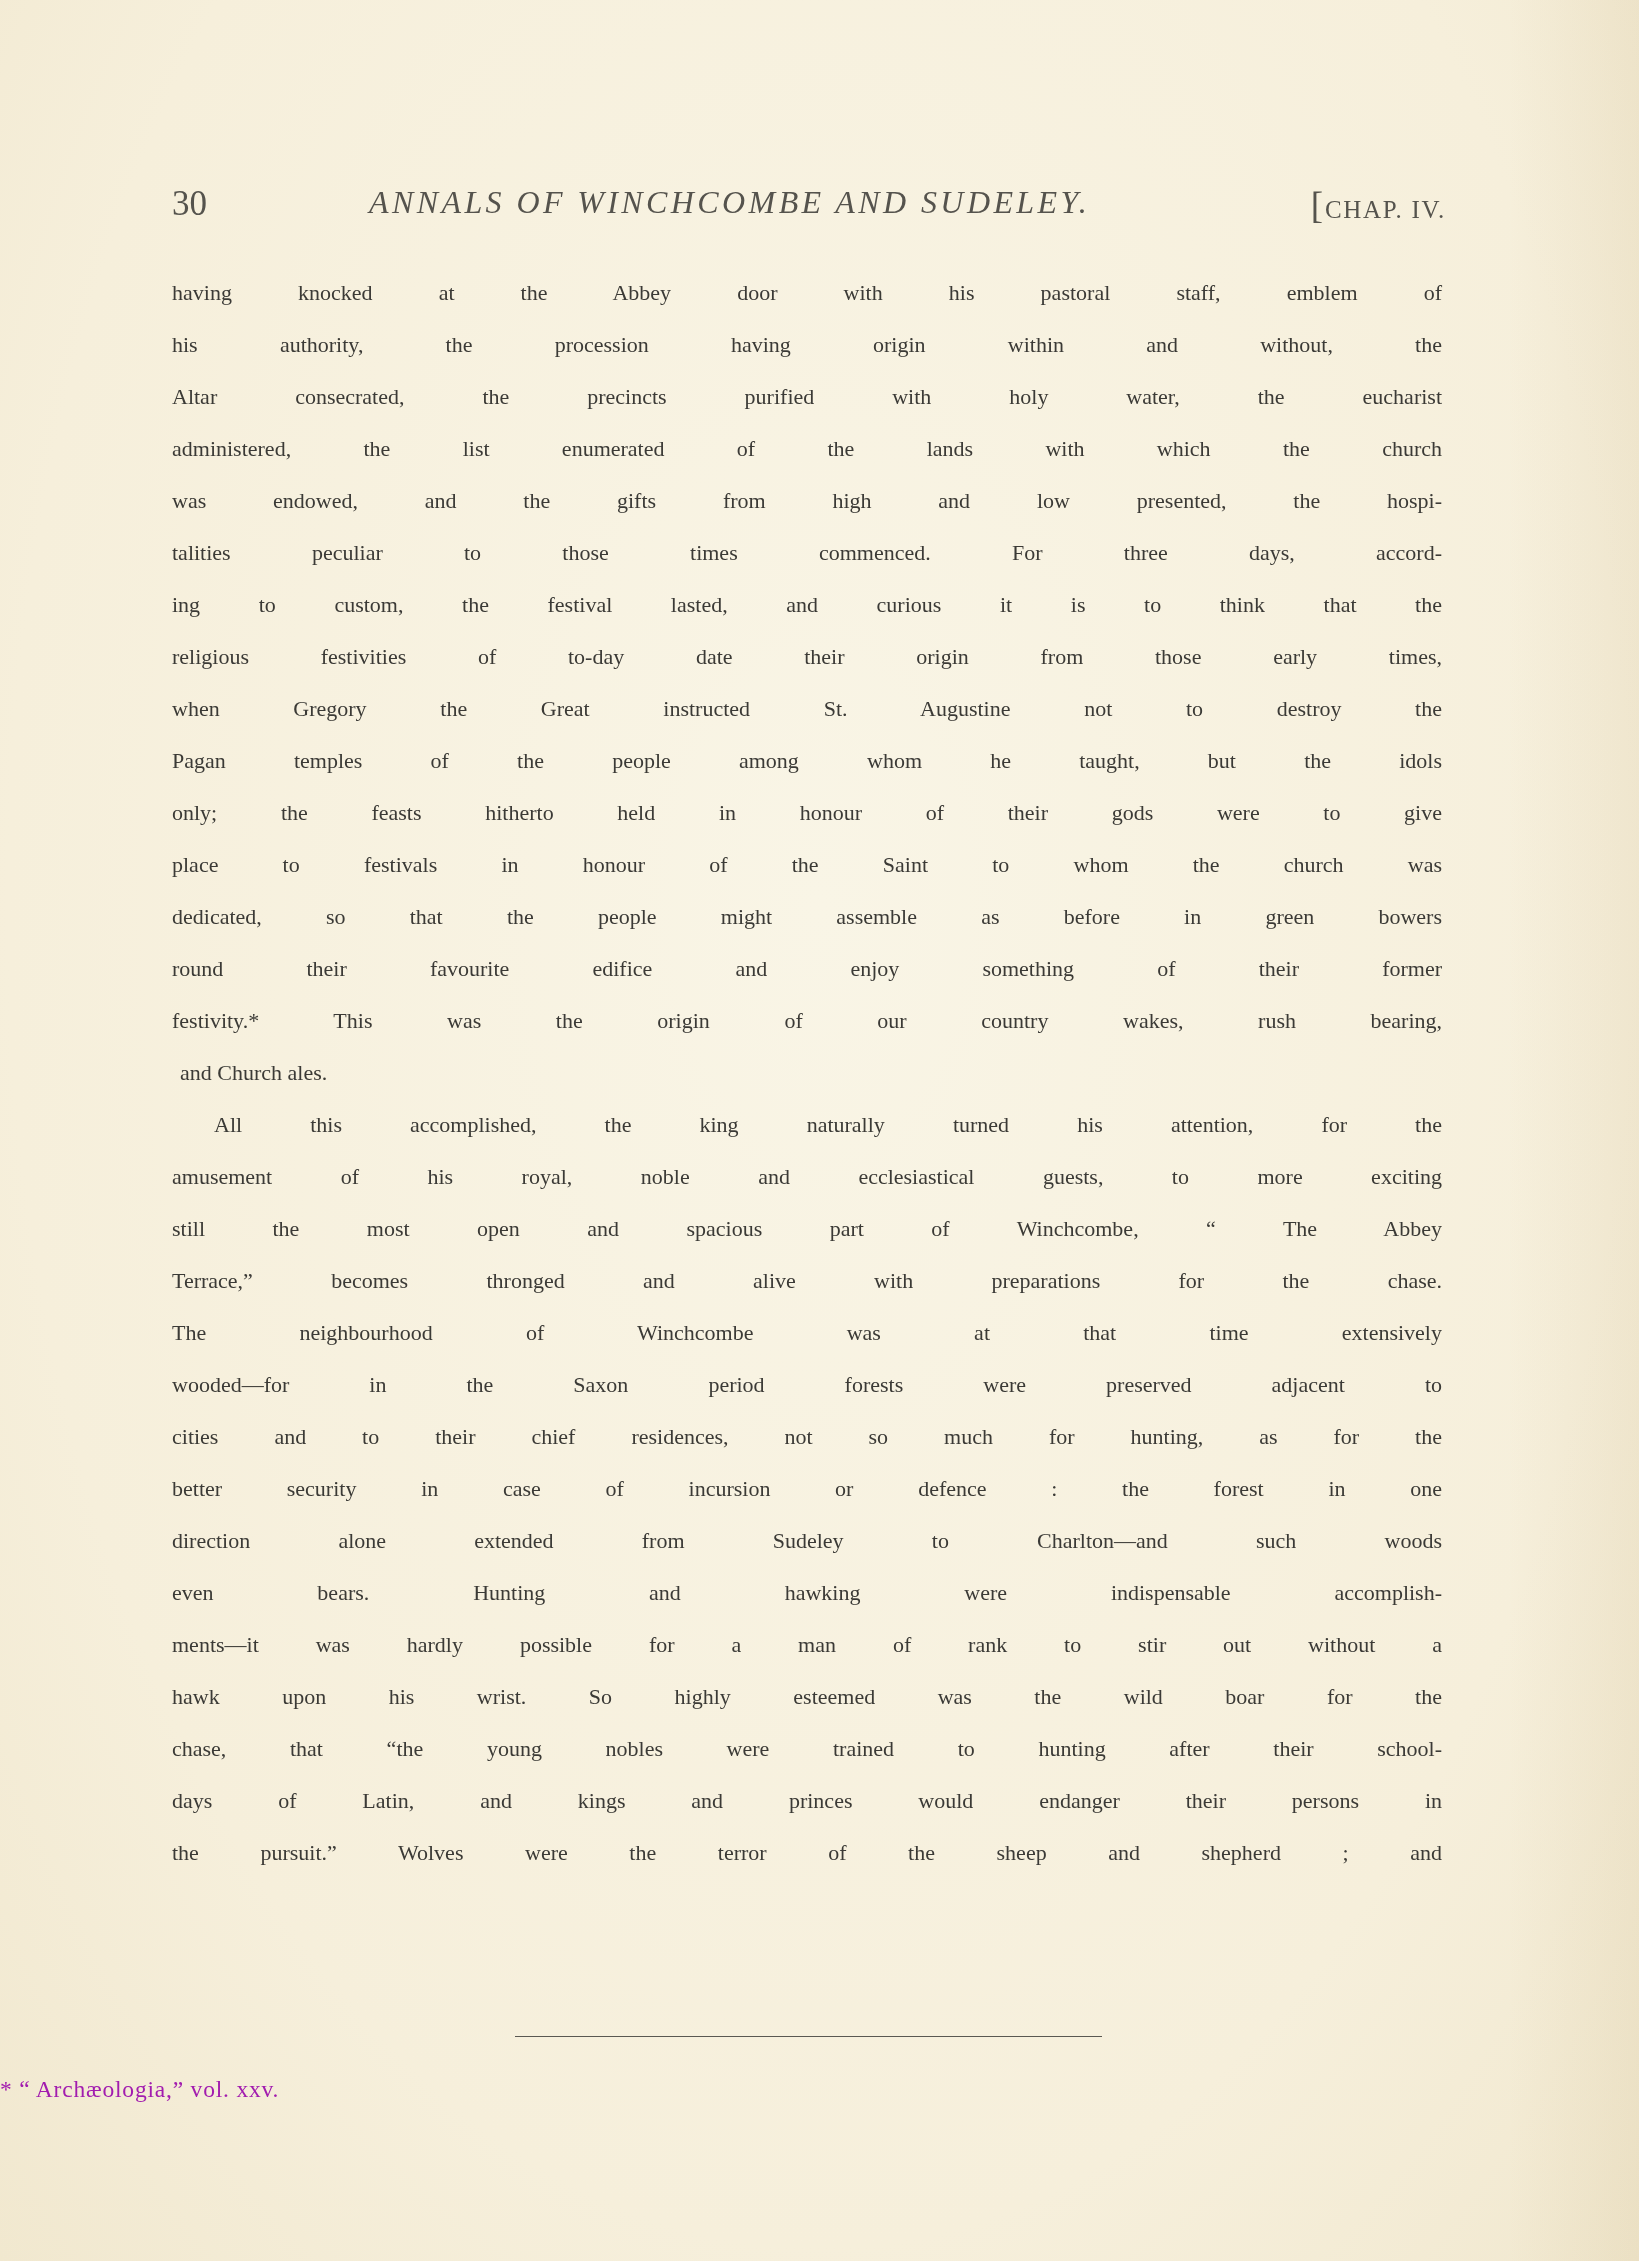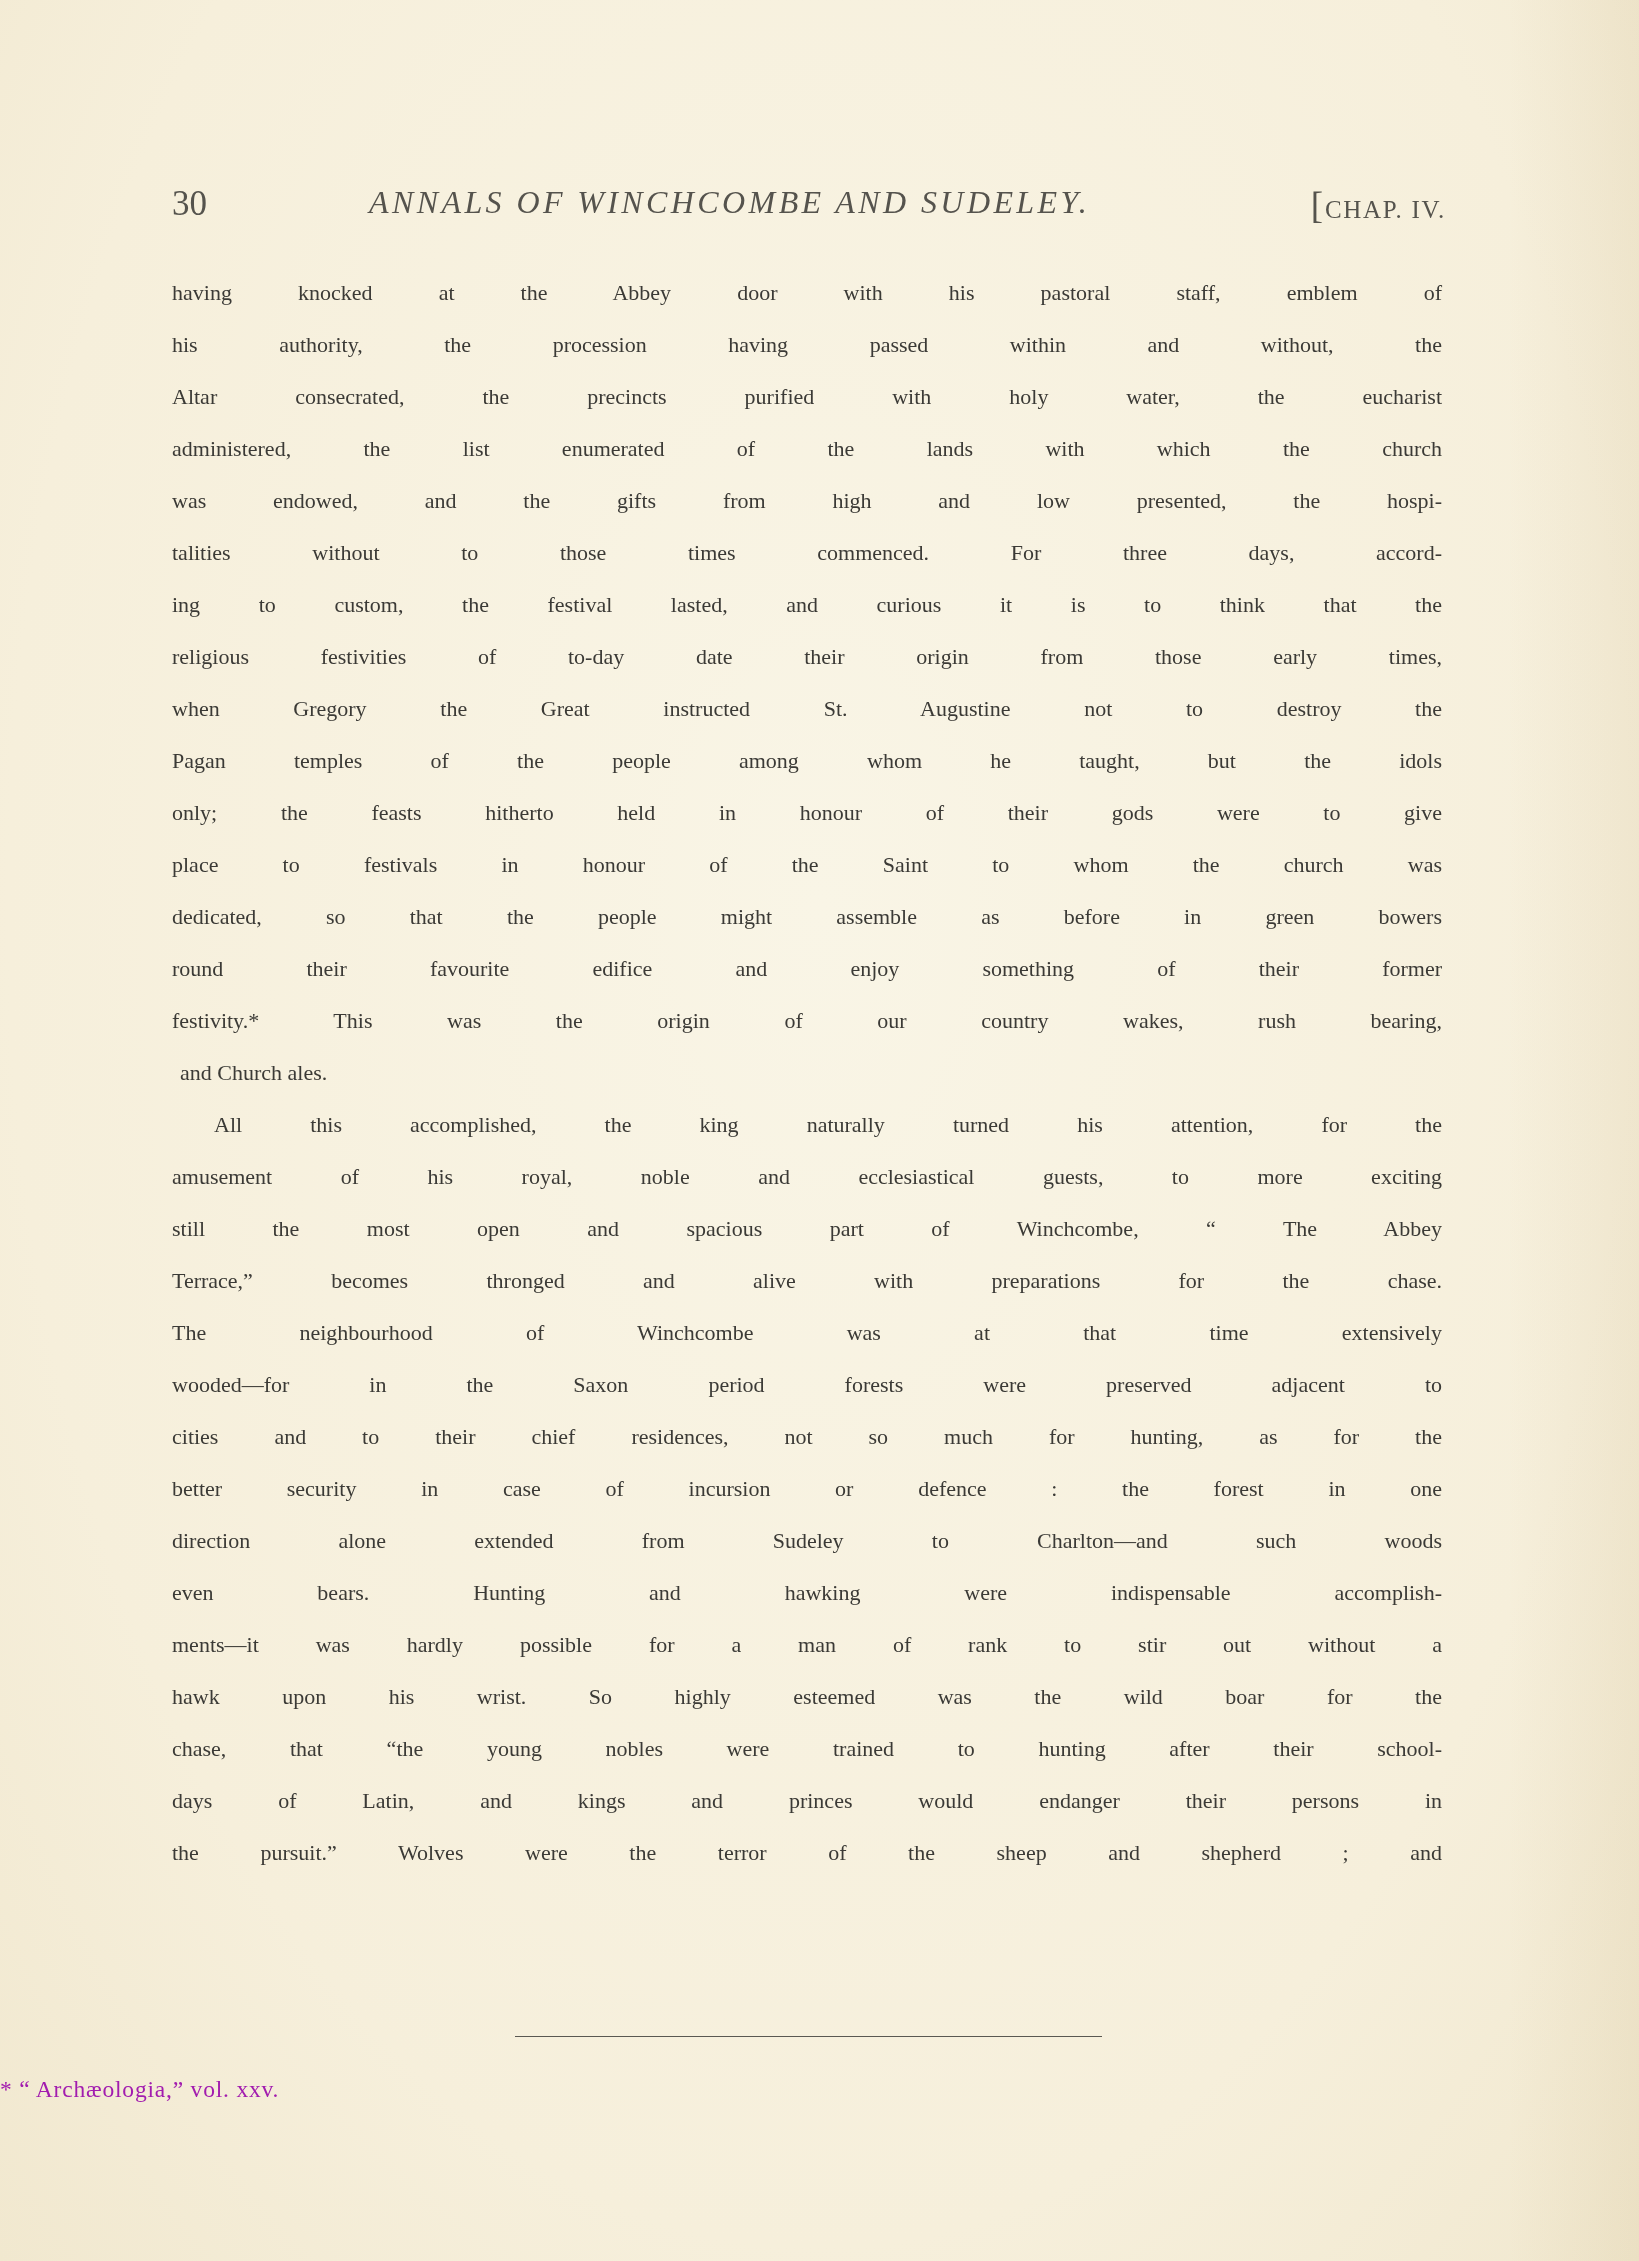--- a/index.html
+++ b/index.html
@@ -52,25 +52,25 @@
 <div class="page">
 
   <div class="running-head">
     <span class="folio">30</span>
     <span class="head-title">ANNALS OF WINCHCOMBE AND SUDELEY.</span>
     <span class="head-chap"><span class="bracket">[</span><span>CHAP. IV.</span></span>
   </div>
 
   <div class="body-text">
     <span class="line">having knocked at the Abbey door with his pastoral staff, emblem of</span>
-    <span class="line">his authority, the procession having passed within and without, the</span>
+    <span class="line">his authority, the procession having origin within and without, the</span>
     <span class="line">Altar consecrated, the precincts purified with holy water, the eucharist</span>
     <span class="line">administered, the list enumerated of the lands with which the church</span>
     <span class="line">was endowed, and the gifts from high and low presented, the hospi-</span>
-    <span class="line">talities without to those times commenced.  For three days, accord-</span>
+    <span class="line">talities peculiar to those times commenced.  For three days, accord-</span>
     <span class="line">ing to custom, the festival lasted, and curious it is to think that the</span>
     <span class="line">religious festivities of to-day date their origin from those early times,</span>
     <span class="line">when Gregory the Great instructed St. Augustine not to destroy the</span>
     <span class="line">Pagan temples of the people among whom he taught, but the idols</span>
     <span class="line">only; the feasts hitherto held in honour of their gods were to give</span>
     <span class="line">place to festivals in honour of the Saint to whom the church was</span>
     <span class="line">dedicated, so that the people might assemble as before in green bowers</span>
     <span class="line">round their favourite edifice and enjoy something of their former</span>
     <span class="line">festivity.*  This was the origin of our country wakes, rush bearing,</span>
     <span class="line last">and Church ales.</span>

